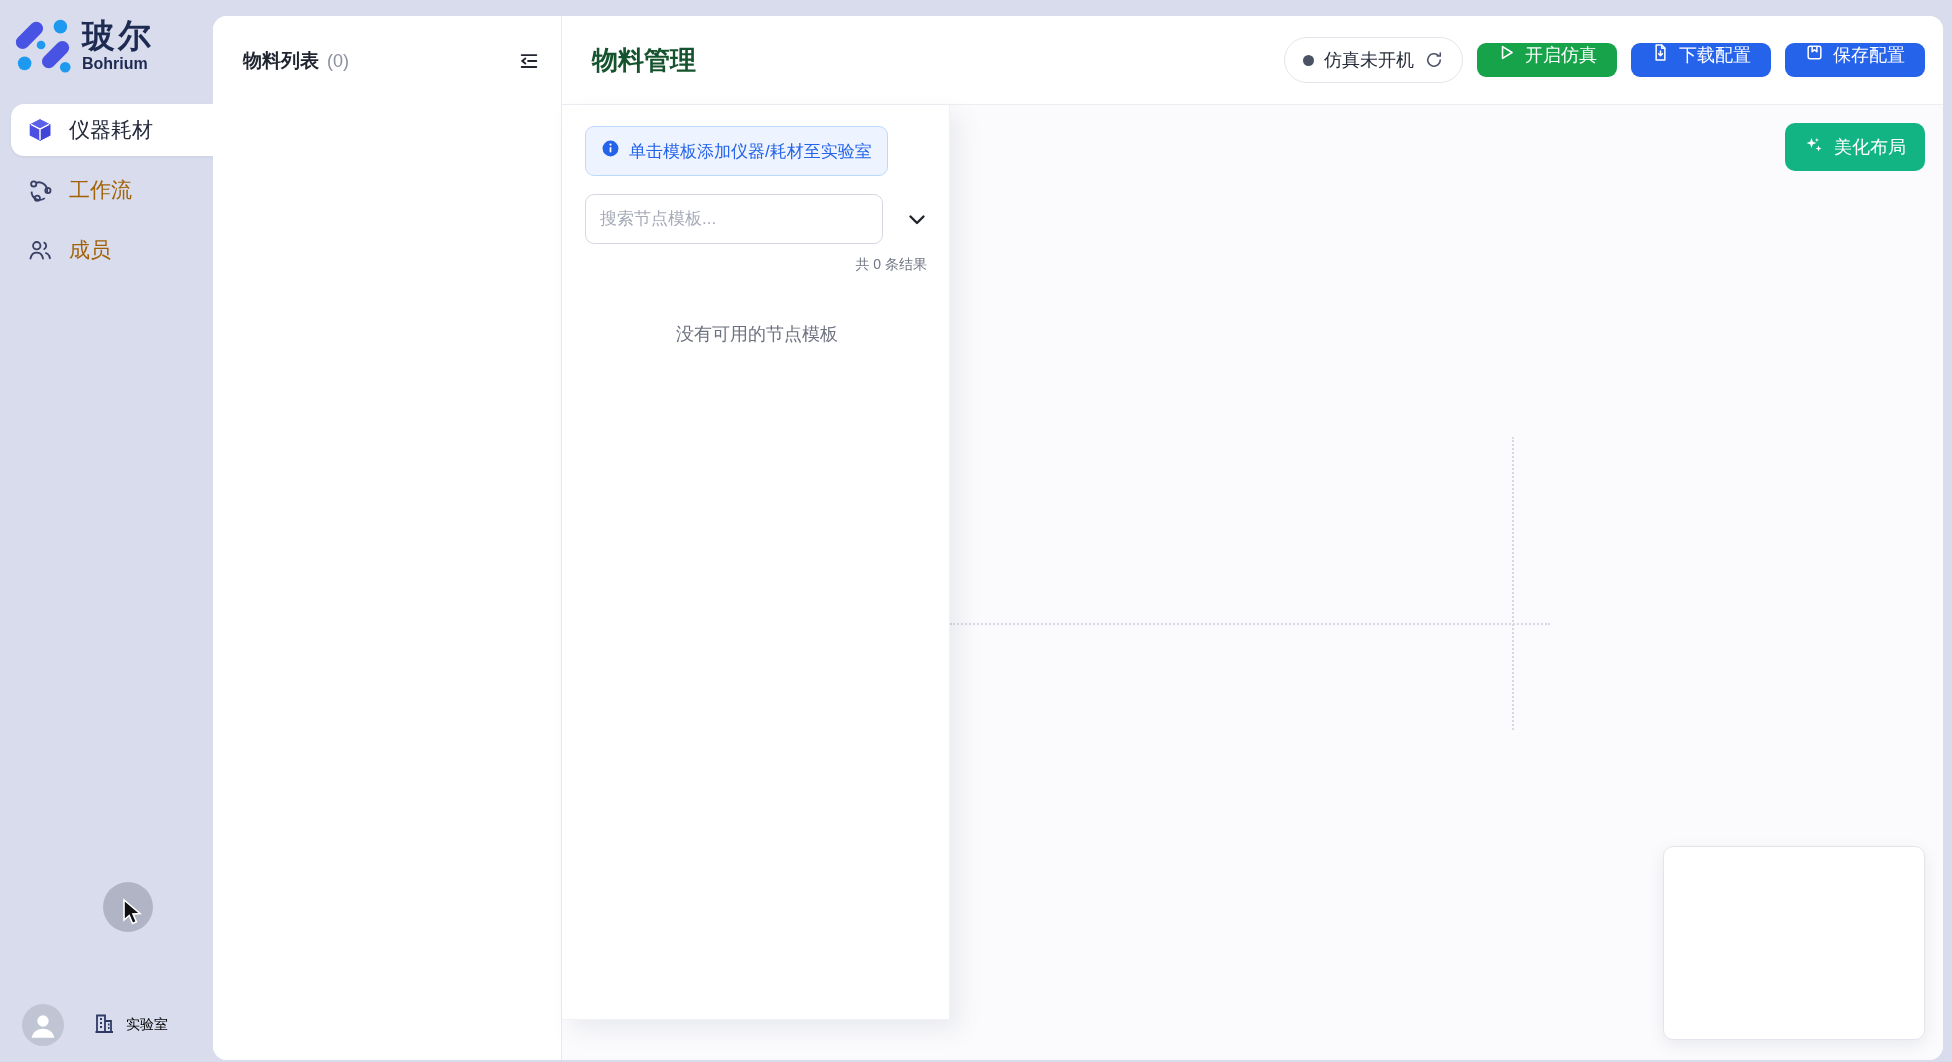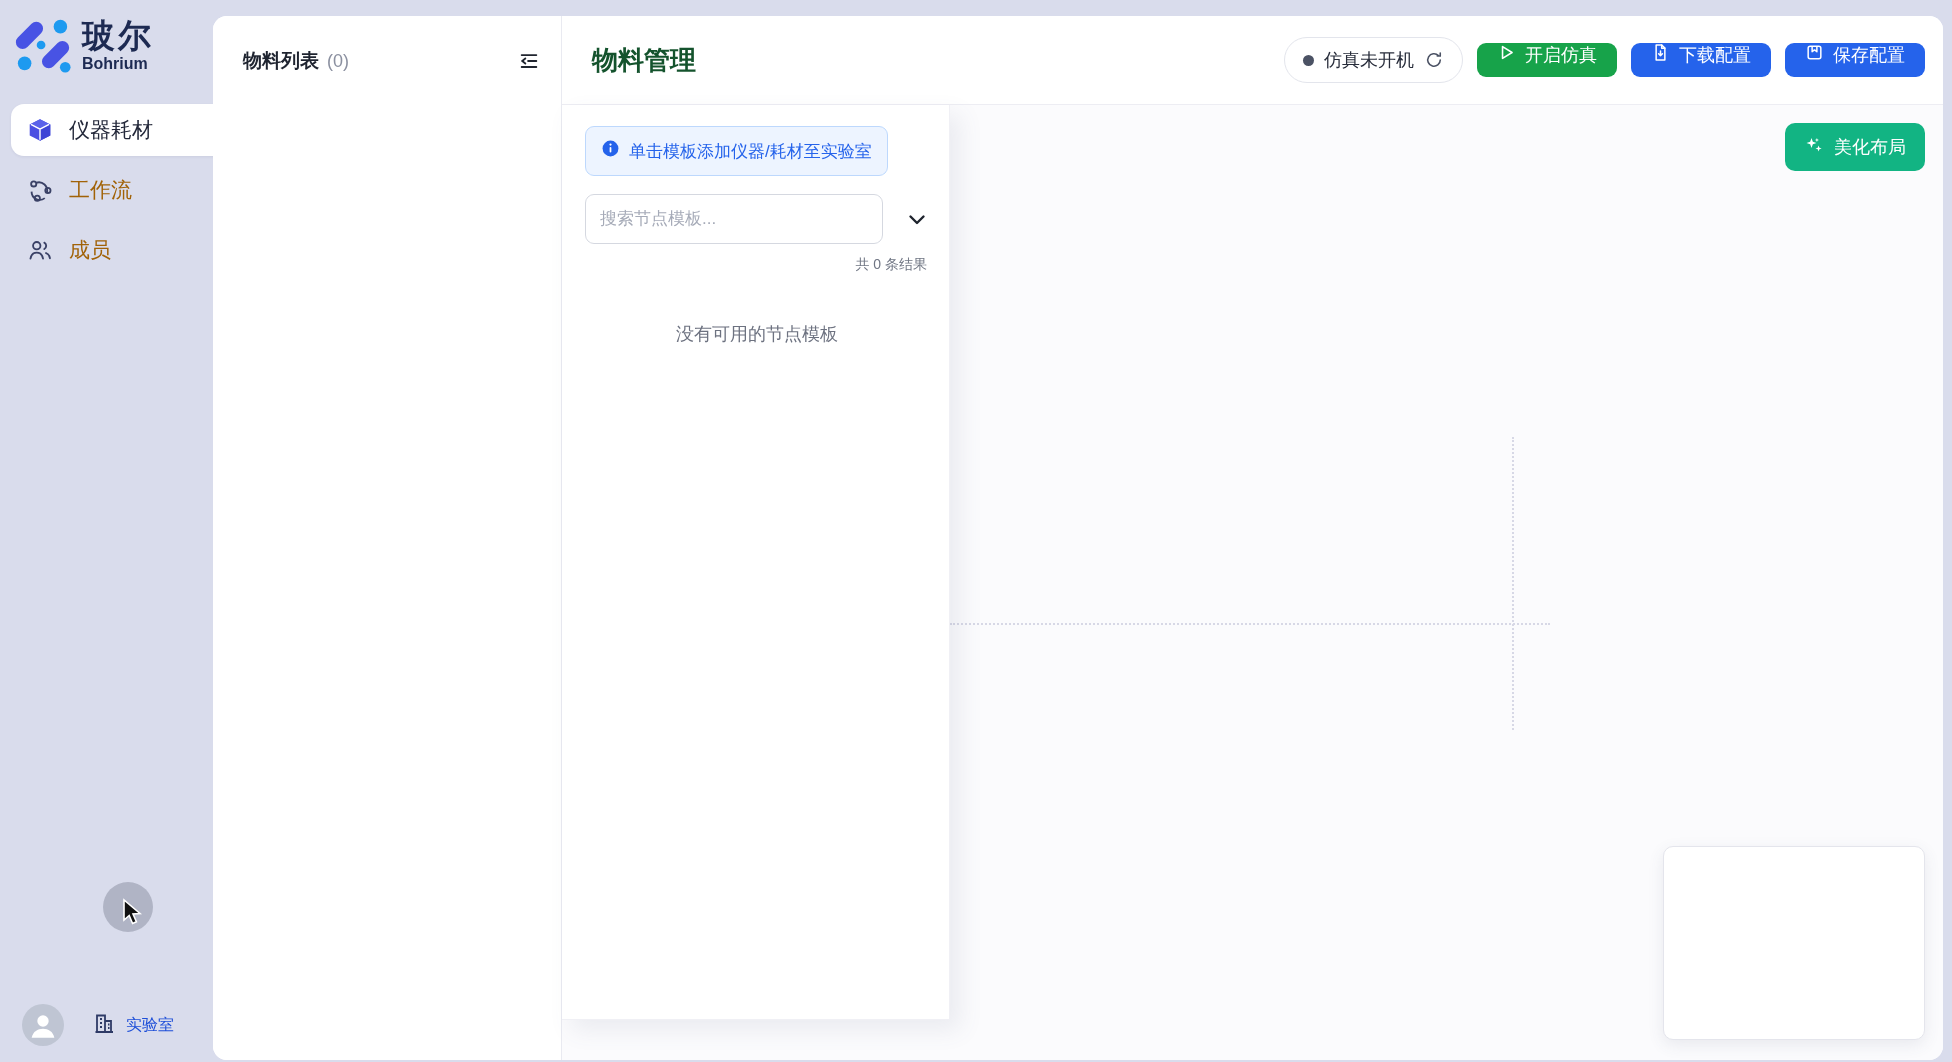--- a/index.html
+++ b/index.html
@@ -27,21 +27,21 @@
   .nav-item.active { background:#ffffff; color:#23283a; box-shadow:0 1px 3px rgba(40,45,80,.07); }
   .nav-icon { width:26px; height:26px; display:flex; align-items:center; justify-content:center; }
   .nav-icon svg { width:26px; height:26px; }
 
   .sidebar-bottom { position:absolute; left:0; bottom:16px; width:213px; display:flex; align-items:center; }
   .avatar {
     width:42px; height:42px; border-radius:50%; background:#bfc5d3; margin-left:22px;
     display:flex; align-items:center; justify-content:center; overflow:hidden;
   }
   .lab-switcher { display:flex; align-items:center; gap:10px; margin-left:28px; cursor:pointer; }
-  .lab-switcher .label { font-size:16px; color:#1d4ed8; }
+  .lab-switcher .label { font-size:14px; color:#000000; }
 
   
   .cursor-halo {
     position:absolute; left:103px; top:882px; width:50px; height:50px; border-radius:50%;
     background:rgba(110,116,134,.38); pointer-events:none; z-index:50;
   }
   .cursor { position:absolute; left:121px; top:898px; z-index:51; pointer-events:none; }
 
   
   .app {

